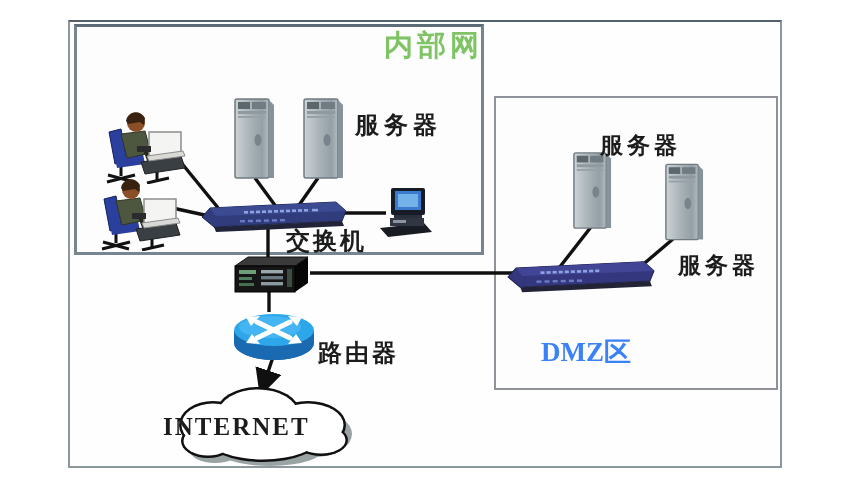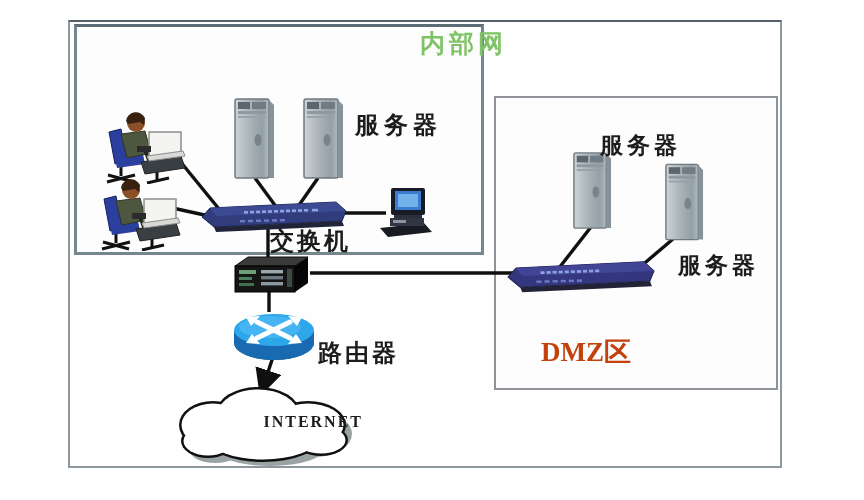--- a/index.html
+++ b/index.html
@@ -5,30 +5,30 @@
   html,body{margin:0;padding:0;background:#fff;}
   #stage{position:relative;width:864px;height:500px;background:#ffffff;overflow:hidden;
          font-family:"DejaVu Sans","Liberation Sans",sans-serif;}
   .abs{position:absolute;}
   
   #outer-frame{left:68px;top:20px;width:710px;height:444px;border:2px solid #8c979e;border-top-color:#55606a;background:#fefefe;z-index:0;}
   #internal-box{left:74px;top:24px;width:404px;height:225px;border:3px solid #76868f;border-top-color:#5d6d78;background:#fdfdfd;z-index:1;}
   #dmz-box{left:494px;top:96px;width:280px;height:290px;border:2px solid #8f9399;background:#fdfdfd;z-index:1;}
   
   .lbl{position:absolute;z-index:5;font-weight:bold;color:#1c1c1c;white-space:nowrap;line-height:1.1;}
-  #lbl-internal{left:384px;top:30px;font-size:25px;letter-spacing:4px;margin-left:36px;}
+  #lbl-internal{left:384px;top:30px;font-size:29px;letter-spacing:4px;}
   #lbl-users{left:103px;top:83px;font-size:26px;letter-spacing:6px;}
   #lbl-int-servers{left:355px;top:112px;font-size:24px;letter-spacing:5px;}
-  #lbl-switch{left:270px;top:228px;font-size:24px;letter-spacing:3px;}
+  #lbl-switch{left:286px;top:228px;font-size:24px;letter-spacing:3px;}
   #lbl-firewall{left:145px;top:264px;font-size:24px;letter-spacing:4px;}
   #lbl-router{left:318px;top:320px;font-size:24px;letter-spacing:3px;margin-top:20px;}
   #lbl-dmz-srv-top{left:600px;top:133px;font-size:23px;letter-spacing:4px;}
   #lbl-dmz-srv-right{left:678px;top:253px;font-size:23px;letter-spacing:4px;}
   #lbl-dmz{left:541px;top:338px;font-size:27px;font-family:"Liberation Serif","DejaVu Serif",serif;}
-  #lbl-internet{left:163px;top:413px;width:200px;text-align:right;font-size:16px;letter-spacing:2px;
+  #lbl-internet{left:163px;top:413px;width:200px;text-align:left;font-size:25px;letter-spacing:2px;
                 font-family:"Liberation Serif","DejaVu Serif",serif;}
   
   #wires{left:0;top:0;width:864px;height:500px;z-index:2;}
   .device{z-index:3;}
 </style>
 </head>
 <body>
 
 <div id="stage">
 
@@ -260,16 +260,16 @@
         <ellipse cx="158" cy="57" rx="24.5" ry="13.5"></ellipse>
     </g>
   </svg>
 
   <div class="lbl" id="lbl-internal" style="color:#7ec464">内部网</div>
   <div class="lbl" id="lbl-int-servers">服务器</div>
   <div class="lbl" id="lbl-switch">交换机</div>
   <div class="lbl" id="lbl-router">路由器</div>
   <div class="lbl" id="lbl-dmz-srv-top">服务器</div>
   <div class="lbl" id="lbl-dmz-srv-right">服务器</div>
-  <div class="lbl" id="lbl-dmz" style="color:#c2410c">DMZ区</div>
+  <div class="lbl" id="lbl-dmz" style="color:#3b82f6">DMZ区</div>
   <div class="lbl" id="lbl-internet">INTERNET</div>
 
 </div>
 
 </body></html>

